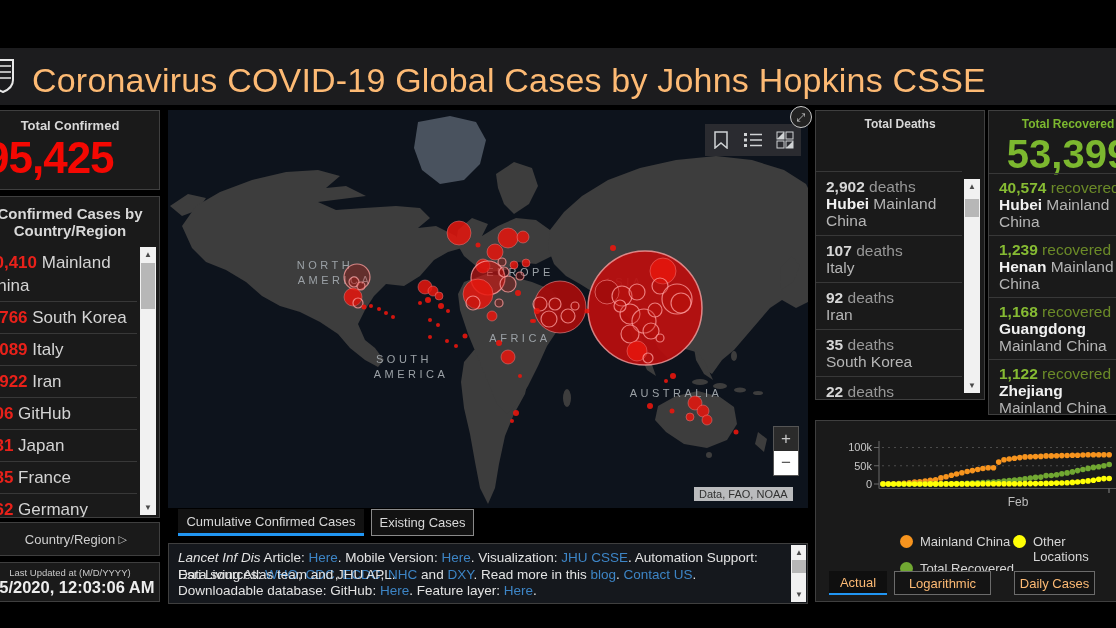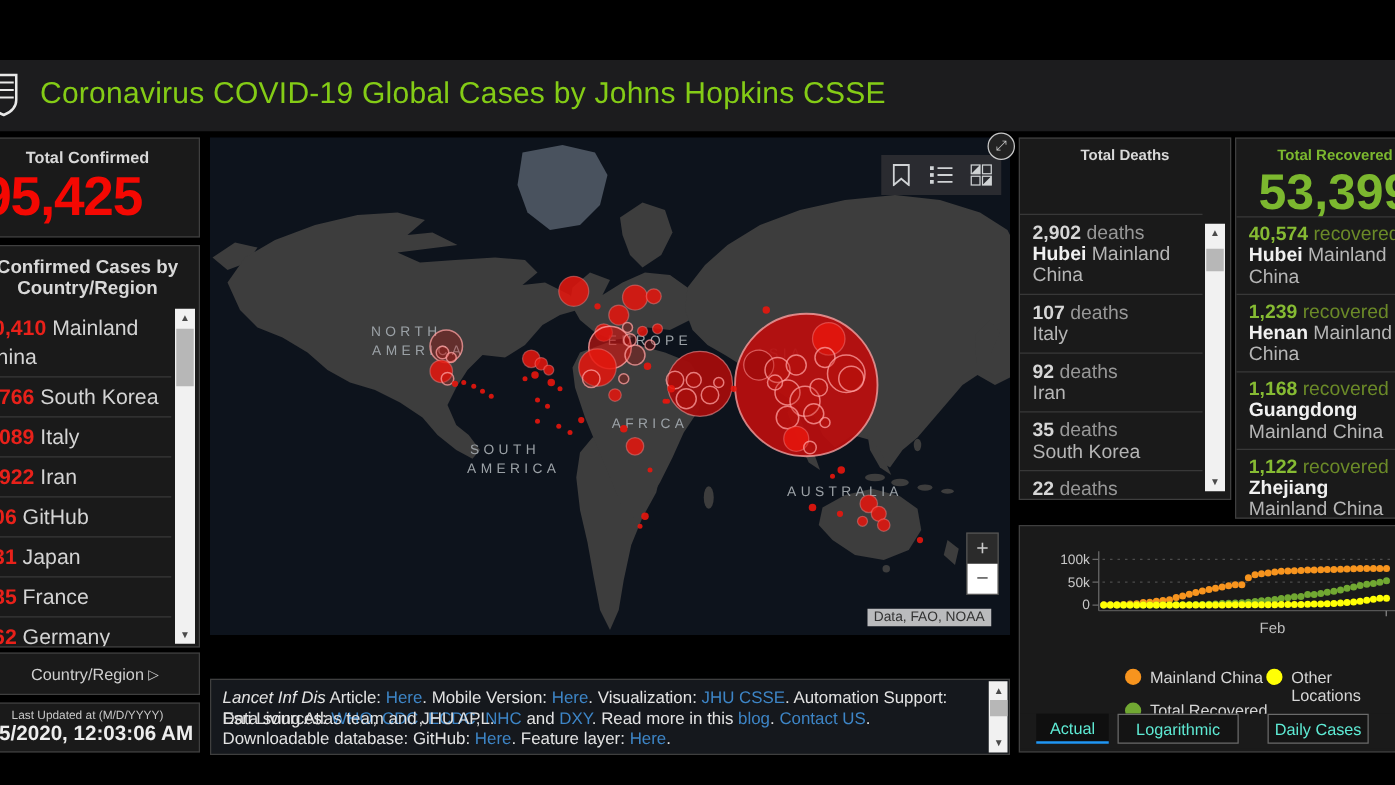--- a/index.html
+++ b/index.html
@@ -8,21 +8,21 @@
   
   #top-strip{position:absolute;left:0;top:0;width:1116px;height:14px;background:#000;}
   #browser-bar{position:absolute;left:0;top:14px;width:1116px;height:34px;background:#fff;}
   #win-title{position:absolute;left:2px;top:9px;font-size:13px;color:#3c3c3c;}
   .win-btn{position:absolute;top:0;width:30px;height:34px;color:#222;display:flex;align-items:center;justify-content:center;font-size:13px;}
   #btn-min{left:1026px;font-size:15px;}
   #btn-max{left:1072px;font-size:12px;}
   #btn-max span{display:block;width:11px;height:11px;border:1px solid #222;}
   
   #app-header{position:absolute;left:0;top:48px;width:1116px;height:57px;background:#1c1c1e;}
-  #app-header h1{position:absolute;left:32px;top:13px;margin:0;font-size:24px;font-weight:400;color:#84cc16;letter-spacing:.2px;}
+  #app-header h1{position:absolute;left:32px;top:13px;margin:0;font-size:34px;font-weight:400;color:#fdba74;letter-spacing:.2px;}
   #shield{position:absolute;left:-9px;top:10px;}
   
   .panel{position:absolute;background:#1a1a1a;border:1px solid #3f3f3f;box-sizing:border-box;overflow:hidden;}
   .p-title{text-align:center;font-size:13px;color:#d8d8d8;font-weight:700;}
   
   #p-confirmed-total{left:-20px;top:110px;width:180px;height:80px;}
   #p-confirmed-total .p-title{margin-top:7px;}
   #confirmed-total{position:absolute;left:4px;top:22px;font-size:44px;font-weight:700;color:#f40802;letter-spacing:-1px;white-space:nowrap;}
   #p-confirmed-list{left:-20px;top:196px;width:180px;height:322px;}
   #confirmed-list-title{width:170px;margin:8px auto 0;font-size:15px;line-height:17px;}
@@ -68,21 +68,21 @@
   #recovered-total{text-align:center;font-size:40px;font-weight:700;color:#7cb82f;margin-top:1px;white-space:nowrap;}
   #recovered-rows{position:absolute;left:0;top:62px;right:4px;}
   .r-row{padding:5px 0 5px 10px;border-top:1px solid #383838;font-size:15.5px;line-height:17px;width:122px;}
   .r-num{color:#86bb33;font-weight:700;} .r-suffix{color:#6b8a28;}
   
   #p-chart{left:815px;top:420px;width:310px;height:182px;}
   #chart-svg{position:absolute;left:0;top:0;}
   .leg-dot{position:absolute;width:13px;height:13px;border-radius:50%;}
   .leg-lbl{position:absolute;font-size:13px;color:#d6d6d6;}
   #chart-tabs{position:absolute;left:0;top:150px;width:310px;height:28px;background:#1a1a1a;}
-  .ctab{position:absolute;top:0;height:24px;display:flex;align-items:center;justify-content:center;font-size:13px;color:#5eead4;background:#141414;border:1px solid #6b6b6b;box-sizing:border-box;}
+  .ctab{position:absolute;top:0;height:24px;display:flex;align-items:center;justify-content:center;font-size:13px;color:#fdba74;background:#141414;border:1px solid #6b6b6b;box-sizing:border-box;}
   .ctab.active{border:none;background:#0f0f0f;border-bottom:2px solid #2196f3;}
   
   #map-tabs{position:absolute;left:178px;top:509px;height:27px;display:flex;}
   .mtab{height:27px;display:flex;align-items:center;justify-content:center;font-size:13px;color:#d8d8d8;box-sizing:border-box;}
   #mtab-active{width:186px;background:#121212;border-bottom:3px solid #2196f3;}
   #mtab-inactive{width:103px;margin-left:7px;background:#121212;border:1px solid #8a8a8a;}
   
   #p-info{left:168px;top:543px;width:640px;height:61px;background:#15181d;font-size:13.5px;color:#e3e3e3;}
   #info-text{position:absolute;left:9px;top:6px;right:20px;line-height:16.5px;}
   #info-line2{position:relative;height:16.5px;}
@@ -503,20 +503,24 @@
     <div class="leg-lbl" style="left:217px;top:113px;">Other Locations</div>
     <div class="leg-dot" style="left: 84px; top: 141px; background-color: rgb(113, 168, 50);"></div>
     <div class="leg-lbl" style="left:104px;top:140px;">Total Recovered</div>
     <div id="chart-tabs">
       <div class="ctab active" style="left:13px;width:58px;">Actual</div>
       <div class="ctab" style="left:78px;width:97px;">Logarithmic</div>
       <div class="ctab" style="left:198px;width:81px;">Daily Cases</div>
     </div>
   </div>
 
+  <div id="map-tabs">
+    <div class="mtab" id="mtab-active">Cumulative Confirmed Cases</div>
+    <div class="mtab" id="mtab-inactive">Existing Cases</div>
+  </div>
 
   <div class="panel" id="p-info">
     <div id="info-text">
       <div id="info-line1"><span class="ital">Lancet Inf Dis</span><span> Article: </span><span class="lnk">Here</span><span>. Mobile Version: </span><span class="lnk">Here</span><span>. Visualization: </span><span class="lnk">JHU CSSE</span><span>. Automation Support: </span></div>
       <div id="info-line2">
         <span id="info-line2b"><span>Data sources: </span><span class="lnk">WHO</span><span>, </span><span class="lnk">CDC</span><span>, </span><span class="lnk">ECDC</span><span>, </span><span class="lnk">NHC</span><span> and </span><span class="lnk">DXY</span><span>. Read more in this </span><span class="lnk">blog</span><span>. </span><span class="lnk">Contact US</span><span>.</span></span>
         <span id="info-line2a"><span>Esri Living Atlas team and JHU APL.</span></span>
       </div>
       <div id="info-line3"><span>Downloadable database: GitHub: </span><span class="lnk">Here</span><span>. Feature layer: </span><span class="lnk">Here</span><span>.</span></div>
     </div>

